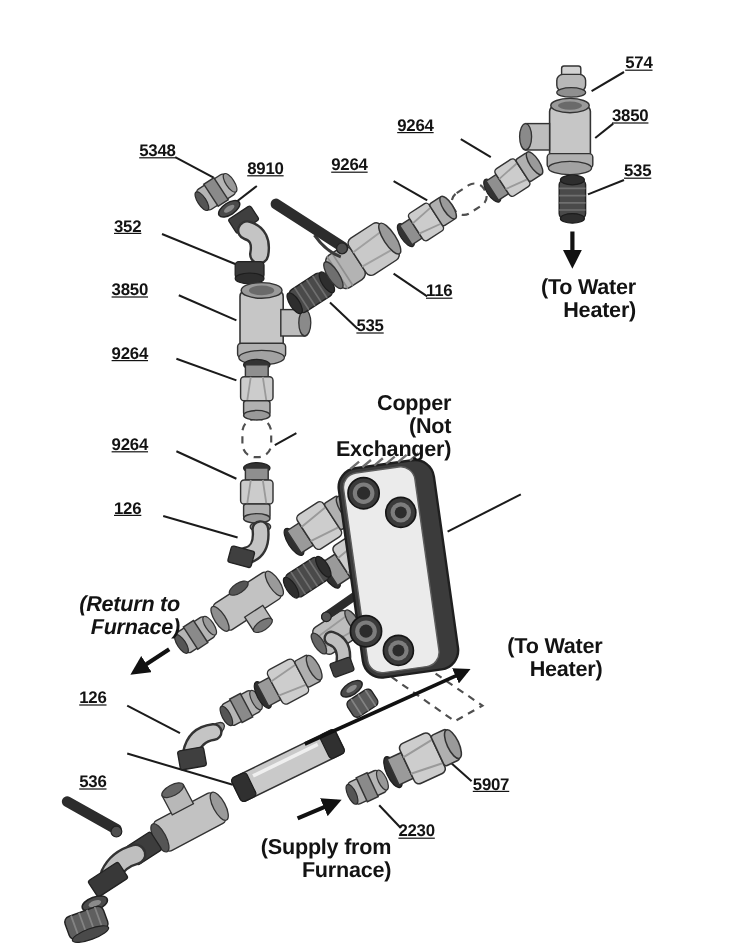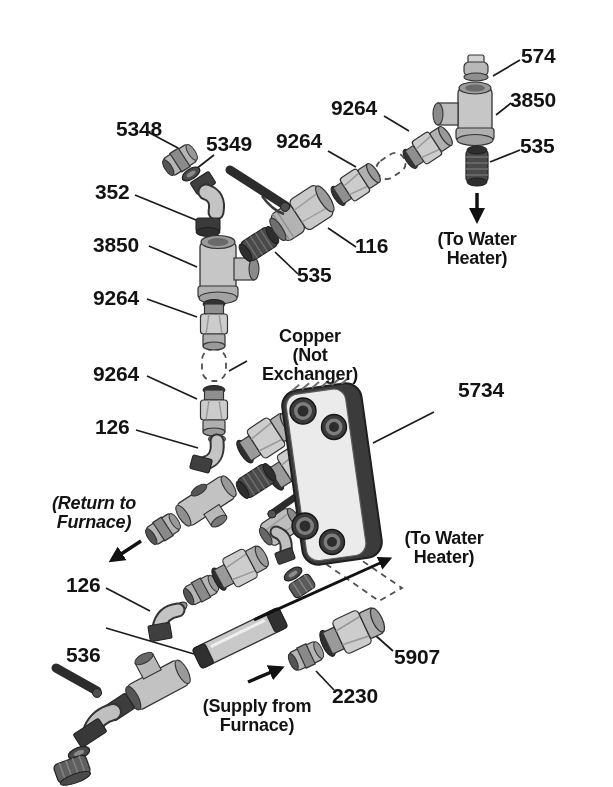--- a/index.html
+++ b/index.html
@@ -5,23 +5,23 @@
   html,body{margin:0;padding:0;background:#ffffff;}
   #stage{
     position:relative;width:613px;height:787px;background:#ffffff;overflow:hidden;
     font-family:"Liberation Sans","DejaVu Sans",sans-serif;
   }
   #art{position:absolute;left:0;top:0;width:613px;height:787px;}
   .lbl{
     position:absolute;color:#131313;font-weight:bold;white-space:pre-line;
     -webkit-font-smoothing:antialiased;letter-spacing:-0.2px;
   }
-  .num{font-size:21px;line-height:1.0;}
+  .num{font-size:14px;line-height:1.0;text-decoration:underline;}
   .ann{font-size:18px;line-height:1.06;}
-  .c{text-align:center;}
+  .c{text-align:right;}
 </style>
 </head>
 <body>
 
 <div id="stage">
 
   <svg id="art" viewBox="0 0 613 787">
     <defs>
       <marker id="ah" viewBox="0 0 10 10" refX="7.5" refY="5" markerWidth="4.6" markerHeight="4.6" orient="auto-start-reverse">
         <path d="M0,0 L10,5 L0,10 z" fill="#111"></path>
@@ -280,41 +280,40 @@
 
     <g stroke="#111">
       <line x1="477" y1="193" x2="477" y2="220" stroke-width="3.5" marker-end="url(#ah)"></line>
       <line x1="141" y1="541" x2="112" y2="560" stroke-width="3.5" marker-end="url(#ah)"></line>
       <line x1="254" y1="620" x2="389" y2="559" stroke-width="3" marker-end="url(#ah)"></line>
       <line x1="248" y1="682" x2="281" y2="668" stroke-width="3.5" marker-end="url(#ah)"></line>
     </g>
   </svg>
 
   <div class="lbl num" style="left:94px;top:118px;margin-left:22px;">5348</div>
-  <div class="lbl num" style="left:206px;top:133px;">5349</div>
+  <div class="lbl num" style="left:206px;top:133px;">8910</div>
   <div class="lbl num" style="left:95px;top:181px;">352</div>
   <div class="lbl num" style="left:93px;top:234px;">3850</div>
   <div class="lbl num" style="left:93px;top:287px;">9264</div>
   <div class="lbl num" style="left:93px;top:363px;">9264</div>
   <div class="lbl num" style="left:95px;top:416px;">126</div>
   <div class="lbl ann c" style="left:38px;top:494px;width:112px;font-style:italic;">(Return to
 Furnace)</div>
   <div class="lbl num" style="left:66px;top:574px;">126</div>
   <div class="lbl num" style="left:66px;top:644px;">536</div>
   <div class="lbl num" style="left:276px;top:130px;">9264</div>
   <div class="lbl num" style="left:331px;top:97px;">9264</div>
   <div class="lbl num" style="left:355px;top:235px;">116</div>
   <div class="lbl num" style="left:297px;top:264px;">535</div>
   <div class="lbl num" style="left:521px;top:45px;">574</div>
   <div class="lbl num" style="left:510px;top:89px;">3850</div>
   <div class="lbl num" style="left:520px;top:135px;">535</div>
   <div class="lbl ann c" style="left:424px;top:230px;width:106px;">(To Water
 Heater)</div>
   <div class="lbl ann c" style="left:244px;top:327px;width:132px;">Copper
 (Not Exchanger)</div>
-  <div class="lbl num c" style="left:430px;top:379px;width:102px;">5734</div>
   <div class="lbl ann c" style="left:386px;top:529px;width:116px;">(To Water
 Heater)</div>
   <div class="lbl num" style="left:394px;top:646px;">5907</div>
   <div class="lbl num" style="left:332px;top:685px;">2230</div>
   <div class="lbl ann c" style="left:188px;top:697px;width:138px;">(Supply from
 Furnace)</div>
 </div>
 
 </body></html>

